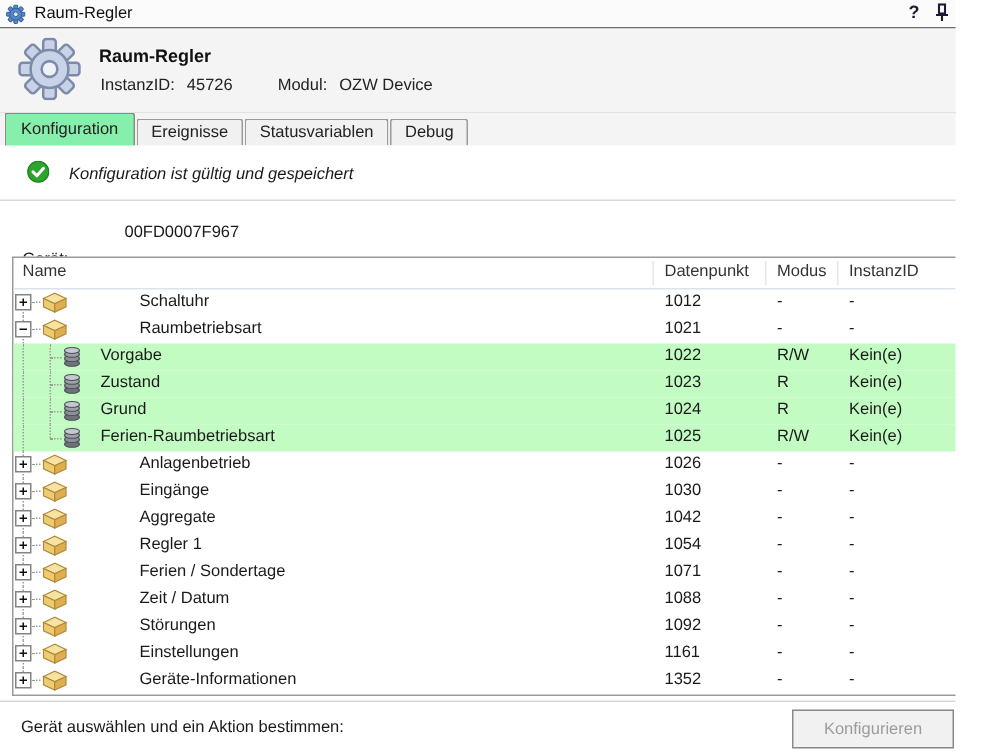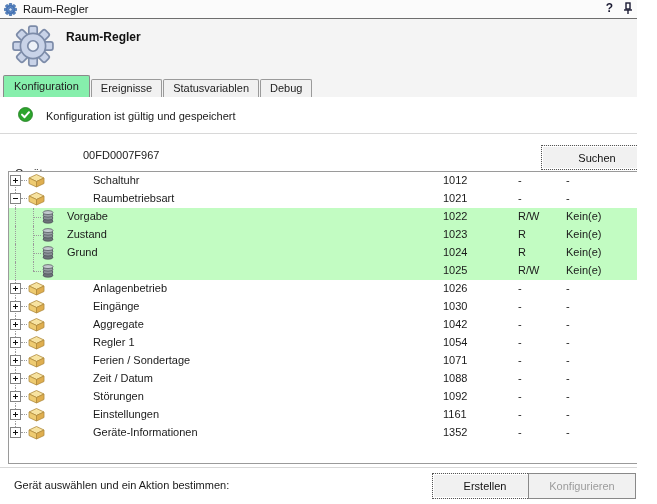--- a/index.html
+++ b/index.html
@@ -33,21 +33,21 @@
   .tab{
     position:relative;display:inline-block;margin-top:3px;padding:2px 9px 3px 9px;
     background:#f1f1f1;border:1px solid #9a9a9a;border-bottom:none;
     border-radius:2px 2px 0 0;color:#222;vertical-align:bottom;margin-right:1px;
   }
   .tab.active{
     background:#86efac;margin-top:0;padding:4px 10px 5px 10px;margin-left:3px;
     border:1px solid #8a8a8a;border-bottom:none;z-index:2;
   }
   
-  .status-row{position:absolute;left:0;top:97px;width:657px;height:36px;background:#fff;}
+  .status-row{position:absolute;left:0;top:97px;width:657px;height:36px;background:#fff;font-style:italic;}
   .check-icon{position:absolute;left:18px;top:10px;width:15px;height:15px;}
   .status-text{position:absolute;left:46px;top:13px;color:#1a1a1a;}
   .sep1{position:absolute;left:0;top:133px;width:657px;height:0;border-top:1px solid #d8d8d8;}
   
   .dev-label{position:absolute;left:15px;top:167px;}
   .dev-value{position:absolute;left:57px;top:149px;padding-left:26px;}
   .btn{
     position:absolute;background:#f1f1f1;border:1px dotted #555;
     box-shadow:inset 0 0 0 1px #fff;color:#111;font-size:11px;
     font-family:"Liberation Sans","DejaVu Sans",sans-serif;
@@ -150,40 +150,51 @@
             <rect x="-4" y="-19" width="8" height="10" rx="2" transform="rotate(225)"></rect>
             <rect x="-4" y="-19" width="8" height="10" rx="2" transform="rotate(270)"></rect>
             <rect x="-4" y="-19" width="8" height="10" rx="2" transform="rotate(315)"></rect>
           </g>
           <circle r="12"></circle>
           <circle r="5" fill="#eef2f8"></circle>
         </g>
       </svg>
     </span>
     <div class="hdr-title">Raum-Regler</div>
+    <div class="hdr-sub">
+      <span>InstanzID:</span><span class="val">45726</span><span class="lbl2">Modul:</span><span class="val">OZW Device</span>
+    </div>
   </div>
 
   <div class="tabstrip"><div class="tab active">Konfiguration</div><div class="tab">Ereignisse</div><div class="tab">Statusvariablen</div><div class="tab">Debug</div></div>
 
   <div class="status-row">
     <span class="check-icon">
       <svg viewBox="0 0 15 15" width="15" height="15">
         <circle cx="7.5" cy="7.5" r="7" fill="#2da42d" stroke="#1f7d1f" stroke-width="0.8"></circle>
         <path d="M4 7.6 L6.6 10.2 L11 5.2" fill="none" stroke="#fff" stroke-width="2" stroke-linecap="round" stroke-linejoin="round"></path>
       </svg>
     </span>
     <span class="status-text">Konfiguration ist gültig und gespeichert</span>
   </div>
   <div class="sep1"></div>
 
   <span class="dev-label">Gerät:</span>
   <span class="dev-value">00FD0007F967</span>
-  <div class="btn btn-suchen">Suchen</div>
 
   <div class="table">
+    <div class="thead">
+      <span class="hc hc-name">Name</span>
+      <span class="hsep hsep1"></span>
+      <span class="hc hc-dp">Datenpunkt</span>
+      <span class="hsep hsep2"></span>
+      <span class="hc hc-mod">Modus</span>
+      <span class="hsep hsep3"></span>
+      <span class="hc hc-iid">InstanzID</span>
+    </div>
     <div class="tbody">
         <div class="trow">
           <span class="dot-v v0-bot"></span>
           <span class="expander plus"></span>
           <span class="dot-h h0"></span>
           <span class="pkg-icon"><svg viewBox="0 0 17 15" width="17" height="15">
               <polygon points="1,5 8.5,1.5 16,5 8.5,8.5" fill="#f7e3a1" stroke="#b08a3c" stroke-width="0.8"></polygon>
               <polygon points="1,5 8.5,8.5 8.5,14 1,10.5" fill="#eecb71" stroke="#b08a3c" stroke-width="0.8"></polygon>
               <polygon points="16,5 8.5,8.5 8.5,14 16,10.5" fill="#dfae4f" stroke="#b08a3c" stroke-width="0.8"></polygon>
             </svg></span>
@@ -259,20 +270,21 @@
           <span class="dot-v v0"></span>
           <span class="dot-v v1 last"></span>
           <span class="dot-h h1"></span>
           <span class="db-icon"><svg viewBox="0 0 12 14" width="12" height="14">
               <rect x="1" y="2.6" width="10" height="8.6" fill="#7f868c" stroke="none"></rect>
               <ellipse cx="6" cy="11.2" rx="5" ry="2" fill="#6d7379" stroke="#4a4f54" stroke-width="0.7"></ellipse>
               <ellipse cx="6" cy="8" rx="5" ry="2" fill="#8a9197" stroke="#4a4f54" stroke-width="0.7"></ellipse>
               <ellipse cx="6" cy="5.2" rx="5" ry="2" fill="#9aa1a7" stroke="#4a4f54" stroke-width="0.7"></ellipse>
               <ellipse cx="6" cy="2.6" rx="5" ry="2" fill="#c3c9ce" stroke="#4a4f54" stroke-width="0.7"></ellipse>
             </svg></span>
+          <span class="row-label lbl-leaf">Ferien-Raumbetriebsart</span>
           <span class="cell c-dp">1025</span>
           <span class="cell c-mod">R/W</span>
           <span class="cell c-iid">Kein(e)</span>
         </div>
         <div class="trow">
           <span class="dot-v v0-top"></span>
           <span class="dot-v v0-bot"></span>
           <span class="expander plus"></span>
           <span class="dot-h h0"></span>
           <span class="pkg-icon"><svg viewBox="0 0 17 15" width="17" height="15">
@@ -402,17 +414,16 @@
           <span class="row-label lbl-folder">Geräte-Informationen</span>
           <span class="cell c-dp">1352</span>
           <span class="cell c-mod">-</span>
           <span class="cell c-iid">-</span>
         </div>
       </div>
   </div>
 
   <div class="sep2"></div>
   <span class="foot-text">Gerät auswählen und ein Aktion bestimmen:</span>
-  <div class="btn btn-erstellen">Erstellen</div>
   <div class="btn btn-konfig">Konfigurieren</div>
 
   <div class="right-edge"></div>
 </div>
 
 </body></html>

